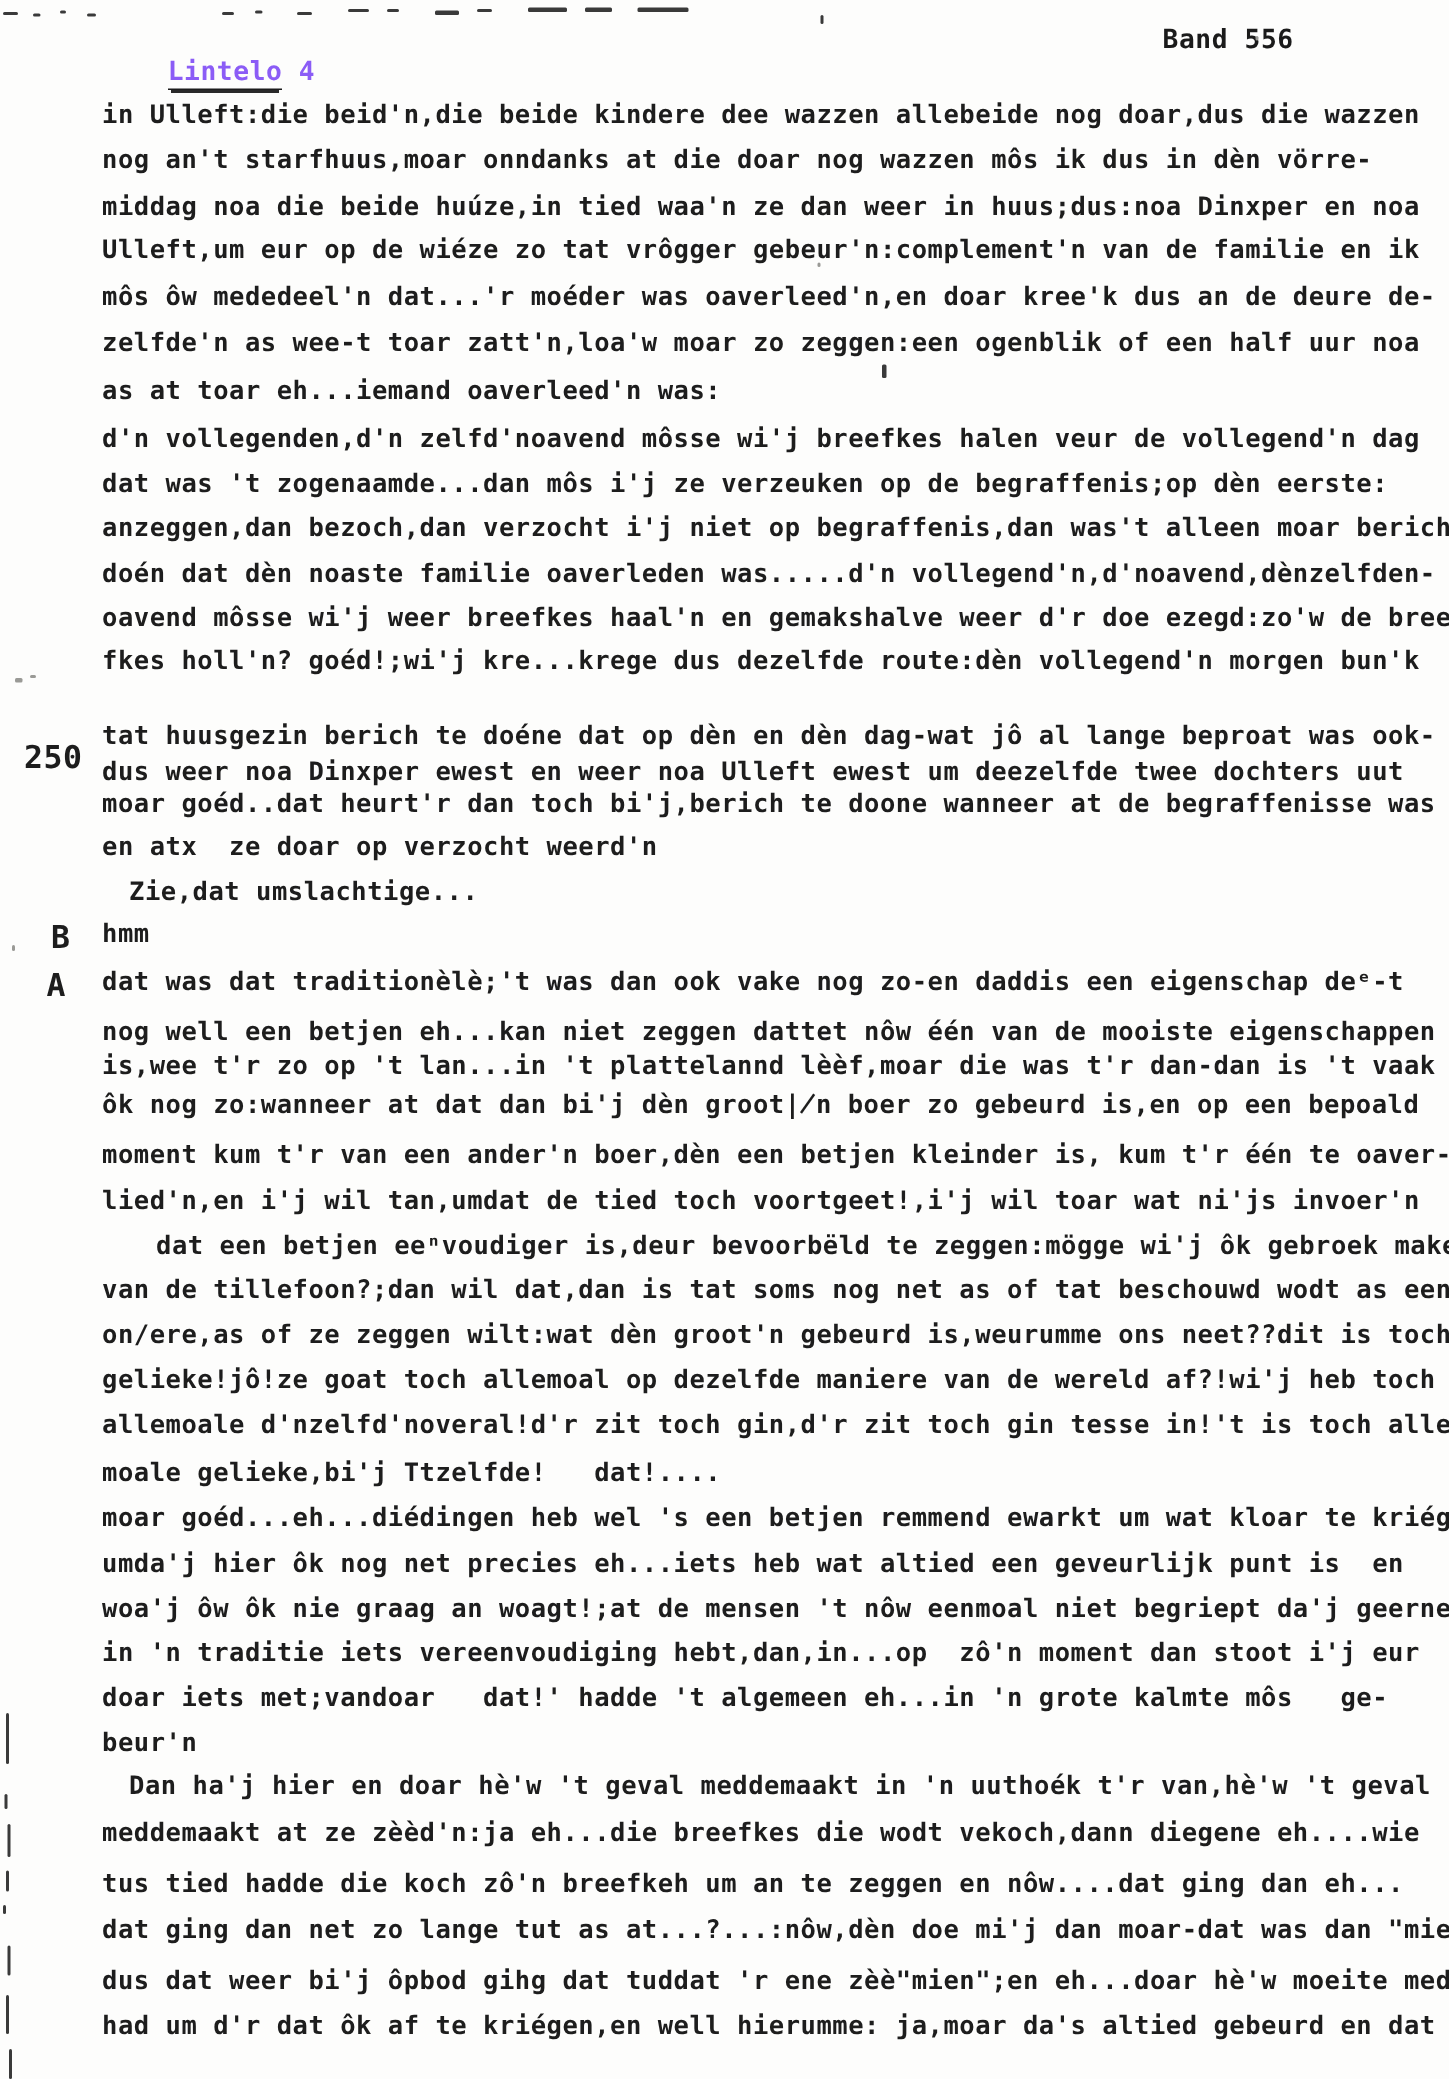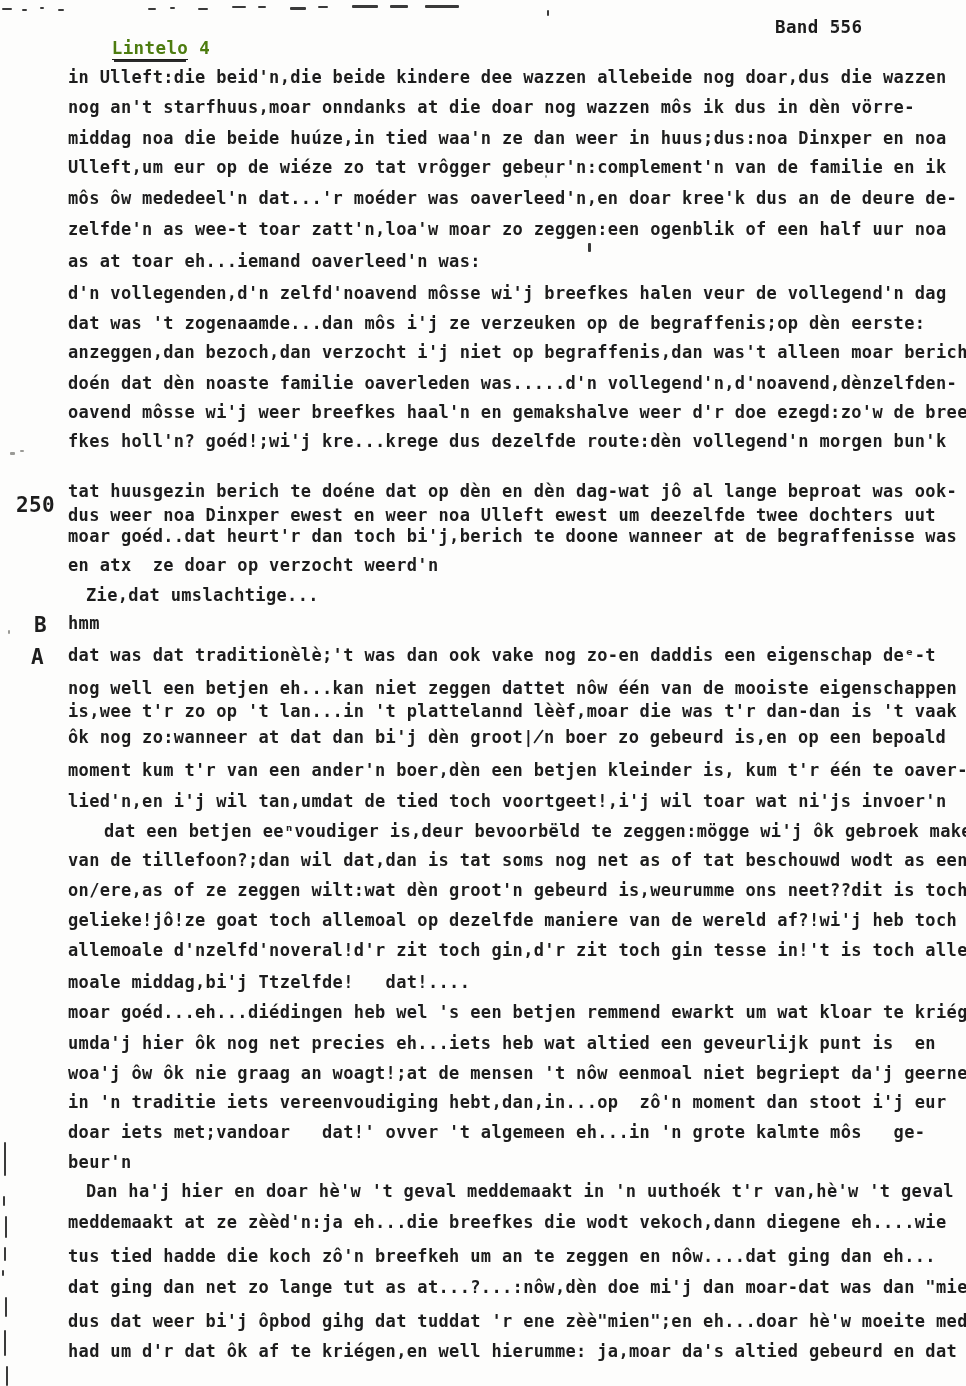--- a/index.html
+++ b/index.html
@@ -3,21 +3,21 @@
 <meta charset="utf-8">
 <style>
   html,body{margin:0;padding:0;}
   body{
     width:966px;height:1386px;overflow:hidden;position:relative;
     background:#fcfcfa;
     font-family:"DejaVu Sans Mono","Liberation Mono",monospace;
   }
   .page{position:absolute;left:0;top:0;width:966px;height:1386px;background:#fdfdfc;}
   .hdr-left{position:absolute;left:68px;top:18px;font-size:17.5px;font-weight:bold;
-    letter-spacing:.4px;color:#4d7c0f;white-space:pre;}
+    letter-spacing:.4px;color:#8b5cf6;white-space:pre;}
   .hdr-left .uword{border-bottom:1.8px solid #1b1b1b;box-shadow:0 4px 0 -2px #2a2a2a;
     padding-bottom:1px;display:inline-block;}
   .hdr-right{position:absolute;left:775px;top:17px;font-size:17.5px;font-weight:bold;
     letter-spacing:.4px;color:#1b1b1b;white-space:pre;}
   .tline{position:absolute;white-space:pre;font-size:17px;font-weight:bold;
     letter-spacing:.35px;line-height:21px;color:#1d1d1d;}
   .mlabel{position:absolute;white-space:pre;font-size:21px;font-weight:bold;
     letter-spacing:.35px;color:#1d1d1d;}
   .artifact{position:absolute;background:#3a3a3a;border-radius:1px;}
   .artifact.faint{background:#9a9a96;}
@@ -57,26 +57,26 @@
       <div class="tline" style="left: 68px; top: 678px;">nog well een betjen eh...kan niet zeggen dattet nôw één van de mooiste eigenschappen</div>
       <div class="tline" style="left: 68px; top: 701px;">is,wee t'r zo op 't lan...in 't plattelannd lèèf,moar die was t'r dan-dan is 't vaak</div>
       <div class="tline" style="left: 68px; top: 727px;">ôk nog zo:wanneer at dat dan bi'j dèn groot∤n boer zo gebeurd is,en op een bepoald</div>
       <div class="tline" style="left: 68px; top: 760px;">moment kum t'r van een ander'n boer,dèn een betjen kleinder is, kum t'r één te oaver-</div>
       <div class="tline" style="left: 68px; top: 791px;">lied'n,en i'j wil tan,umdat de tied toch voortgeet!,i'j wil toar wat ni'js invoer'n</div>
       <div class="tline" style="left: 68px; top: 821px; margin-left: 36px;">dat een betjen eeⁿvoudiger is,deur bevoorbëld te zeggen:mögge wi'j ôk gebroek maken</div>
       <div class="tline" style="left: 68px; top: 850px;">van de tillefoon?;dan wil dat,dan is tat soms nog net as of tat beschouwd wodt as een</div>
       <div class="tline" style="left: 68px; top: 880px;">on/ere,as of ze zeggen wilt:wat dèn groot'n gebeurd is,weurumme ons neet??dit is toch</div>
       <div class="tline" style="left: 68px; top: 910px;">gelieke!jô!ze goat toch allemoal op dezelfde maniere van de wereld af?!wi'j heb toch</div>
       <div class="tline" style="left: 68px; top: 940px;">allemoale d'nzelfd'noveral!d'r zit toch gin,d'r zit toch gin tesse in!'t is toch alle</div>
-      <div class="tline" style="left: 68px; top: 972px;">moale middag,bi'j Ttzelfde!   dat!....</div>
+      <div class="tline" style="left: 68px; top: 972px;">moale gelieke,bi'j Ttzelfde!   dat!....</div>
       <div class="tline" style="left: 68px; top: 1002px;">moar goéd...eh...diédingen heb wel 's een betjen remmend ewarkt um wat kloar te kriég</div>
       <div class="tline" style="left: 68px; top: 1033px;">umda'j hier ôk nog net precies eh...iets heb wat altied een geveurlijk punt is  en</div>
       <div class="tline" style="left: 68px; top: 1063px;">woa'j ôw ôk nie graag an woagt!;at de mensen 't nôw eenmoal niet begriept da'j geerne</div>
       <div class="tline" style="left: 68px; top: 1092px;">in 'n traditie iets vereenvoudiging hebt,dan,in...op  zô'n moment dan stoot i'j eur</div>
-      <div class="tline" style="left: 68px; top: 1122px;">doar iets met;vandoar   dat!' ovver 't algemeen eh...in 'n grote kalmte môs   ge-</div>
+      <div class="tline" style="left: 68px; top: 1122px;">doar iets met;vandoar   dat!' hadde 't algemeen eh...in 'n grote kalmte môs   ge-</div>
       <div class="tline" style="left: 68px; top: 1152px;">beur'n</div>
       <div class="tline" style="left: 86px; top: 1181px;">Dan ha'j hier en doar hè'w 't geval meddemaakt in 'n uuthoék t'r van,hè'w 't geval</div>
       <div class="tline" style="left: 68px; top: 1212px;">meddemaakt at ze zèèd'n:ja eh...die breefkes die wodt vekoch,dann diegene eh....wie</div>
       <div class="tline" style="left: 68px; top: 1246px;">tus tied hadde die koch zô'n breefkeh um an te zeggen en nôw....dat ging dan eh...</div>
       <div class="tline" style="left: 68px; top: 1277px;">dat ging dan net zo lange tut as at...?...:nôw,dèn doe mi'j dan moar-dat was dan "mie</div>
       <div class="tline" style="left: 68px; top: 1311px;">dus dat weer bi'j ôpbod gihg dat tuddat 'r ene zèè"mien";en eh...doar hè'w moeite med</div>
       <div class="tline" style="left: 68px; top: 1341px;">had um d'r dat ôk af te kriégen,en well hierumme: ja,moar da's altied gebeurd en dat</div>
       <div class="mlabel" style="left: 16px; top: 493px;">250</div>
       <div class="mlabel" style="left: 34px; top: 613px;">B</div>
       <div class="mlabel" style="left: 31px; top: 645px;">A</div>

